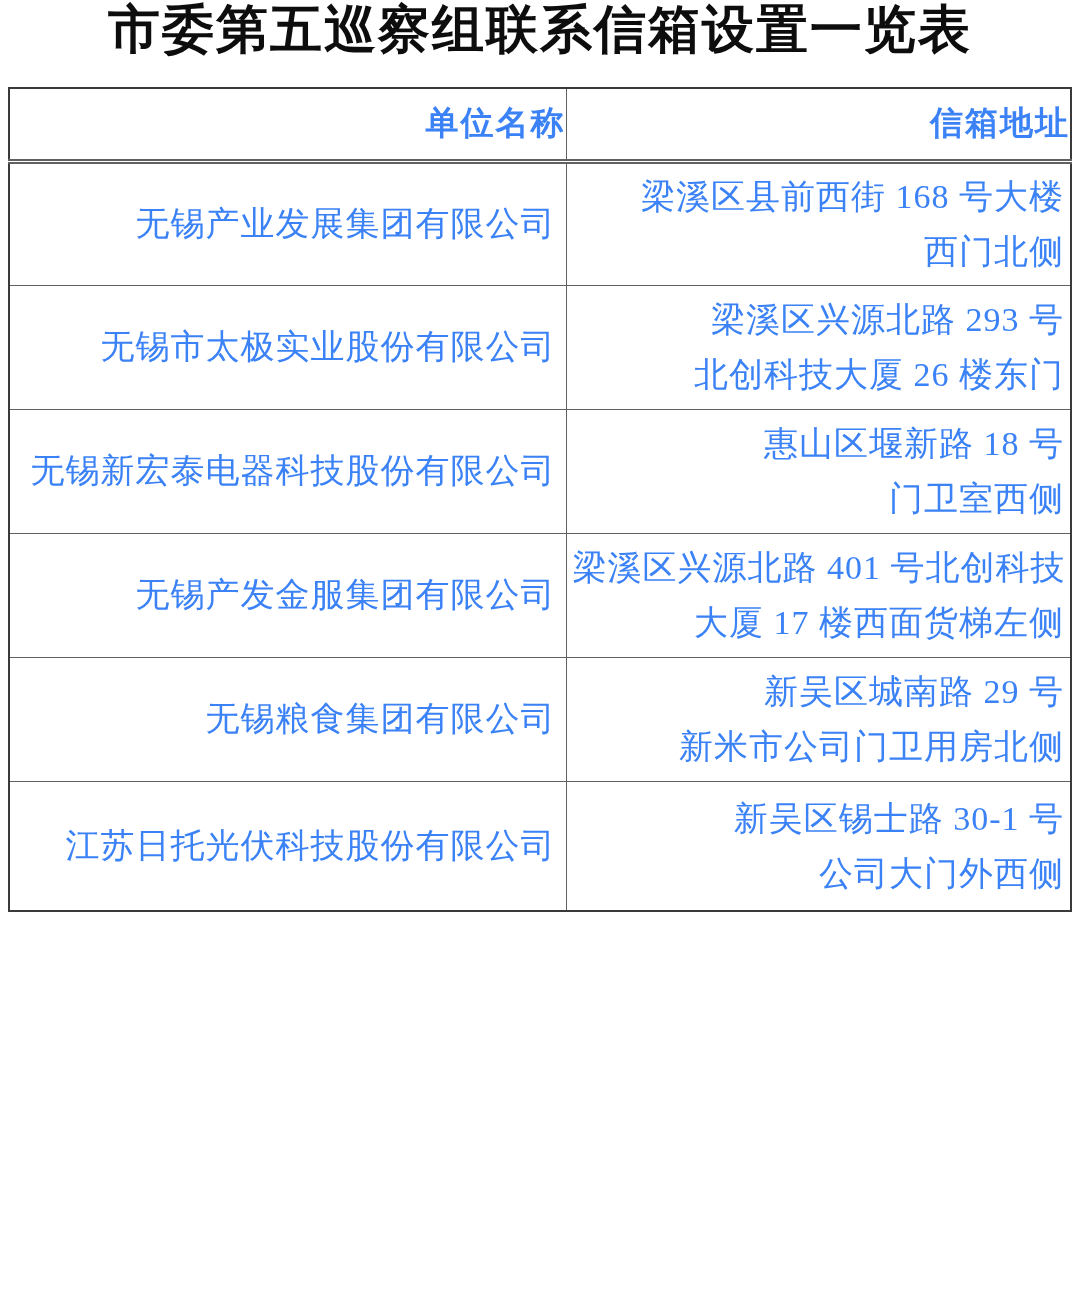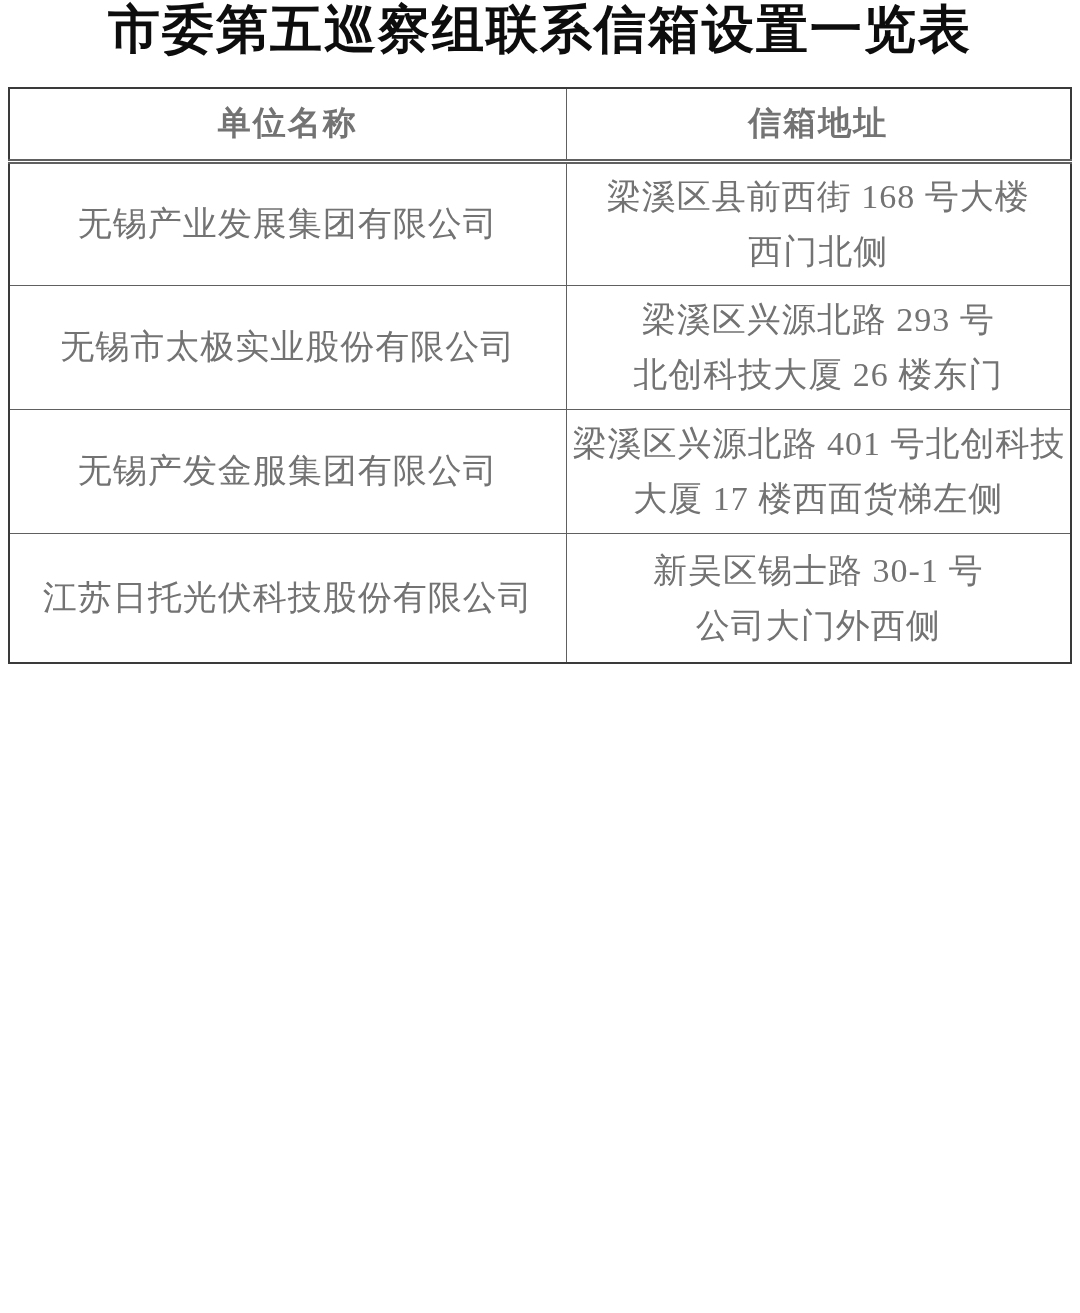--- a/index.html
+++ b/index.html
@@ -32,23 +32,23 @@
     margin-left: 8px;
     width: 1062px;
     border-collapse: collapse;
     table-layout: fixed;
     border: 2px solid #3a3a3a;
   }
   col.col-unit { width: 557px; }
   col.col-addr { width: 505px; }
   th, td {
     border: 1px solid #606060;
-    text-align: center;
+    text-align: right;
     vertical-align: middle;
-    color: #737373;
+    color: #3b82f6;
   }
   thead th {
     height: 73px;
     font-family: "Liberation Sans", "DejaVu Sans", sans-serif;
     font-weight: bold;
     font-size: 33px;
     letter-spacing: 2px;
     
     border-bottom: 5px double #606060;
   }
@@ -96,24 +96,38 @@
         </td>
       </tr>
       <tr>
         <td class="unit-cell">无锡市太极实业股份有限公司</td>
         <td class="addr-cell">
           <div class="addr-line">梁溪区兴源北路 293 号</div>
           <div class="addr-line">北创科技大厦 26 楼东门</div>
         </td>
       </tr>
       <tr>
+        <td class="unit-cell">无锡新宏泰电器科技股份有限公司</td>
+        <td class="addr-cell">
+          <div class="addr-line">惠山区堰新路 18 号</div>
+          <div class="addr-line">门卫室西侧</div>
+        </td>
+      </tr>
+      <tr>
         <td class="unit-cell">无锡产发金服集团有限公司</td>
         <td class="addr-cell">
           <div class="addr-line">梁溪区兴源北路 401 号北创科技</div>
           <div class="addr-line">大厦 17 楼西面货梯左侧</div>
+        </td>
+      </tr>
+      <tr>
+        <td class="unit-cell">无锡粮食集团有限公司</td>
+        <td class="addr-cell">
+          <div class="addr-line">新吴区城南路 29 号</div>
+          <div class="addr-line">新米市公司门卫用房北侧</div>
         </td>
       </tr>
       <tr>
         <td class="unit-cell">江苏日托光伏科技股份有限公司</td>
         <td class="addr-cell">
           <div class="addr-line">新吴区锡士路 30-1 号</div>
           <div class="addr-line">公司大门外西侧</div>
         </td>
       </tr>
     </tbody>

